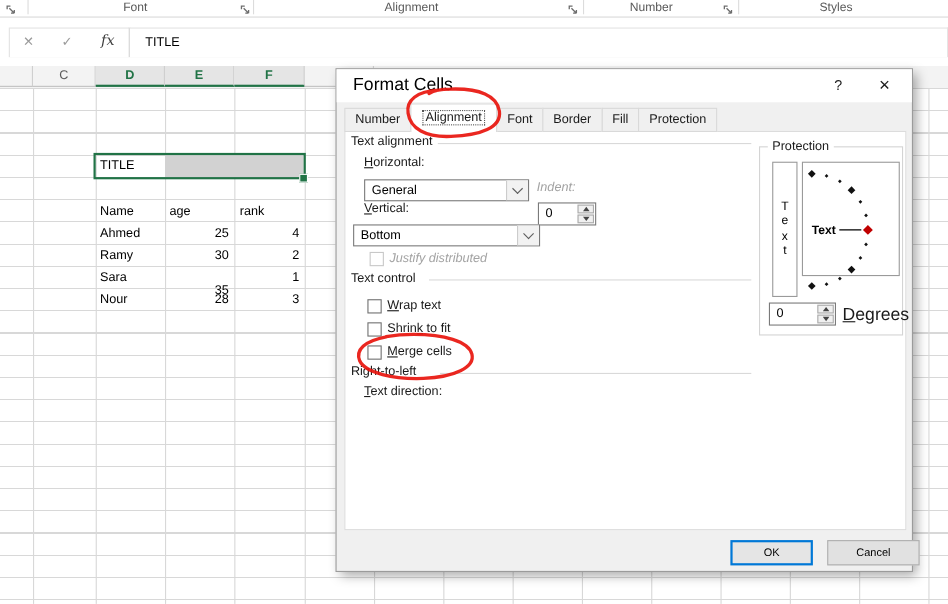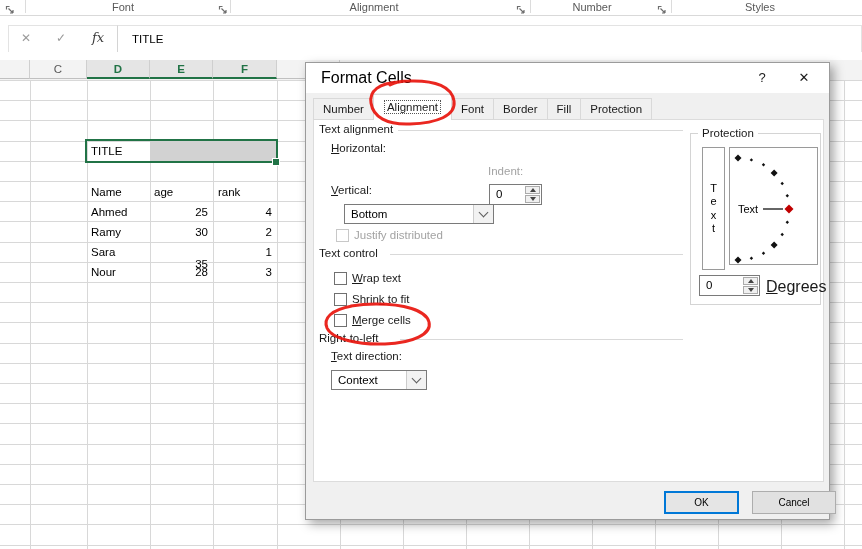--- a/index.html
+++ b/index.html
@@ -40,21 +40,21 @@
   .tabs{position:absolute;left:7px;top:31px;height:26px;display:flex;align-items:flex-end;z-index:3;}
   .tab{height:22px;box-sizing:border-box;border:1px solid #d9d9d9;background:#f0f0f0;
        padding:0 9px;line-height:20px;font-size:11.5px;cursor:pointer;}
   .tab + .tab{margin-left:-1px;}
   .tab.active{height:26px;background:#fff;border-bottom:none;line-height:24px;padding:0 11px;position:relative;z-index:4;}
   .tab.active .tlab{outline:1px dotted #555;padding:0 2px;}
   .panel{position:absolute;left:7px;top:56px;width:511px;height:363px;background:#fff;border:1px solid #dcdcdc;box-sizing:border-box;z-index:1;}
   .sec-label{position:absolute;font-size:11.5px;color:#1a1a1a;white-space:nowrap;}
   .sep-line{position:absolute;height:1px;background:#d9d9d9;}
   .flabel{position:absolute;font-size:11.5px;color:#1a1a1a;white-space:nowrap;}
-  .flabel.dis{color:#a3a3a3;}
+  .flabel.dis{color:#a3a3a3;font-style:italic;}
   .combo{position:absolute;height:18px;border:1px solid #7a7a7a;background:#fff;box-sizing:content-box;cursor:pointer;}
   .cval{position:absolute;left:6px;top:0;height:18px;line-height:18px;font-size:11.5px;color:#000;}
   .cbtn{position:absolute;right:0;top:0;bottom:0;width:19px;background:#f2f2f2;border-left:1px solid #cccccc;}
   .cbtn i{display:block;width:6px;height:6px;border-right:1.3px solid #5c5c5c;border-bottom:1.3px solid #5c5c5c;
           transform:rotate(45deg);margin:4px auto 0;}
   .spin{position:absolute;height:19px;border:1px solid #7a7a7a;background:#fff;box-sizing:content-box;}
   .sval{position:absolute;left:6px;top:0;height:19px;line-height:19px;font-size:11.5px;color:#000;}
   .sbtns{position:absolute;right:1px;top:1px;bottom:1px;width:15px;display:flex;flex-direction:column;gap:1px;}
   .sb{flex:1;background:#f0f0f0;border:1px solid #ababab;display:flex;align-items:center;justify-content:center;cursor:pointer;}
   .tri-up{width:0;height:0;border-left:3px solid transparent;border-right:3px solid transparent;border-bottom:4px solid #444;}
@@ -185,36 +185,42 @@
       <div class="tab"><span class="tlab">Fill</span></div>
       <div class="tab"><span class="tlab">Protection</span></div>
     </div>
 
     <div class="panel">
 
       <span class="sec-label" style="left:5px;top:3px;">Text alignment</span>
       <span class="sep-line" style="left:84px;top:10px;width:285px;"></span>
 
       <span class="flabel" style="left:17px;top:22px;"><span></span><u>H</u><span>orizontal:</span></span>
+      <div class="combo" style="left:17px;top:43px;width:148px;">
+        <span class="cval">General</span>
+        <span class="cbtn">
+            <i></i>
+          </span>
+      </div>
 
       <span class="flabel dis" style="left:174px;top:45px;">Indent:</span>
       <div class="spin" style="left:175px;top:64px;width:51px;">
         <span class="sval">0</span>
         <span class="sbtns">
             <span class="sb">
               <i class="tri-up"></i>
             </span>
             <span class="sb">
               <i class="tri-dn"></i>
             </span>
           </span>
       </div>
 
       <span class="flabel" style="left:17px;top:64px;"><span></span><u>V</u><span>ertical:</span></span>
-      <div class="combo" style="left:30px;top:84px;width:148px;">
+      <div class="combo" style="left:7px;top:84px;width:148px;padding-left:20px;">
         <span class="cval">Bottom</span>
         <span class="cbtn">
             <i></i>
           </span>
       </div>
 
       <span class="cb dis" style="left:22px;top:109px;"></span>
       <span class="flabel dis" style="left:40px;top:109px;">Justify distributed</span>
 
       <span class="sec-label" style="left:5px;top:127px;">Text control</span>
@@ -226,36 +232,30 @@
       <span class="cb" style="left:20px;top:173px;"></span>
       <span class="flabel" style="left:38px;top:173px;"><span>Shrin</span><u>k</u><span> to fit</span></span>
 
       <span class="cb" style="left:20px;top:194px;"></span>
       <span class="flabel" style="left:38px;top:194px;"><span></span><u>M</u><span>erge cells</span></span>
 
       <span class="sec-label" style="left:5px;top:212px;">Right-to-left</span>
       <span class="sep-line" style="left:86px;top:219px;width:283px;"></span>
 
       <span class="flabel" style="left:17px;top:230px;"><span></span><u>T</u><span>ext direction:</span></span>
-      <div class="combo" style="left:17px;top:250px;width:94px;">
-        <span class="cval">Context</span>
-        <span class="cbtn">
-            <i></i>
-          </span>
-      </div>
 
       <div class="groupbox" style="left:376px;top:13px;width:129px;height:170px;">
         <span class="grp-cap">Protection</span>
         <div class="obox vtext" style="left:11px;top:13px;width:23px;height:123px;">
           <span>T</span>
           <span>e</span>
           <span>x</span>
           <span>t</span>
         </div>
-        <div class="obox" style="left:38px;top:13px;width:89px;height:118px;">
+        <div class="obox" style="left:38px;top:13px;width:89px;height:104px;font-weight:bold;">
           <svg width="87" height="121" viewBox="0 0 87 121">
 
             <path d="M8 6.5 L11.5 10 L8 13.5 L4.5 10 Z" fill="#111"></path>
             <path d="M44.1 21.4 L47.6 24.9 L44.1 28.4 L40.6 24.9 Z" fill="#111"></path>
             <path d="M44.1 93.6 L47.6 97.1 L44.1 100.6 L40.6 97.1 Z" fill="#111"></path>
             <path d="M8 108.5 L11.5 112 L8 115.5 L4.5 112 Z" fill="#111"></path>
 
             <rect x="20.2" y="10.7" width="2.4" height="2.4" fill="#111" transform="rotate(45 21.4 11.9)"></rect>
             <rect x="32.3" y="15.6" width="2.4" height="2.4" fill="#111" transform="rotate(45 33.5 16.8)"></rect>
             <rect x="51" y="34.3" width="2.4" height="2.4" fill="#111" transform="rotate(45 52.2 35.5)"></rect>

